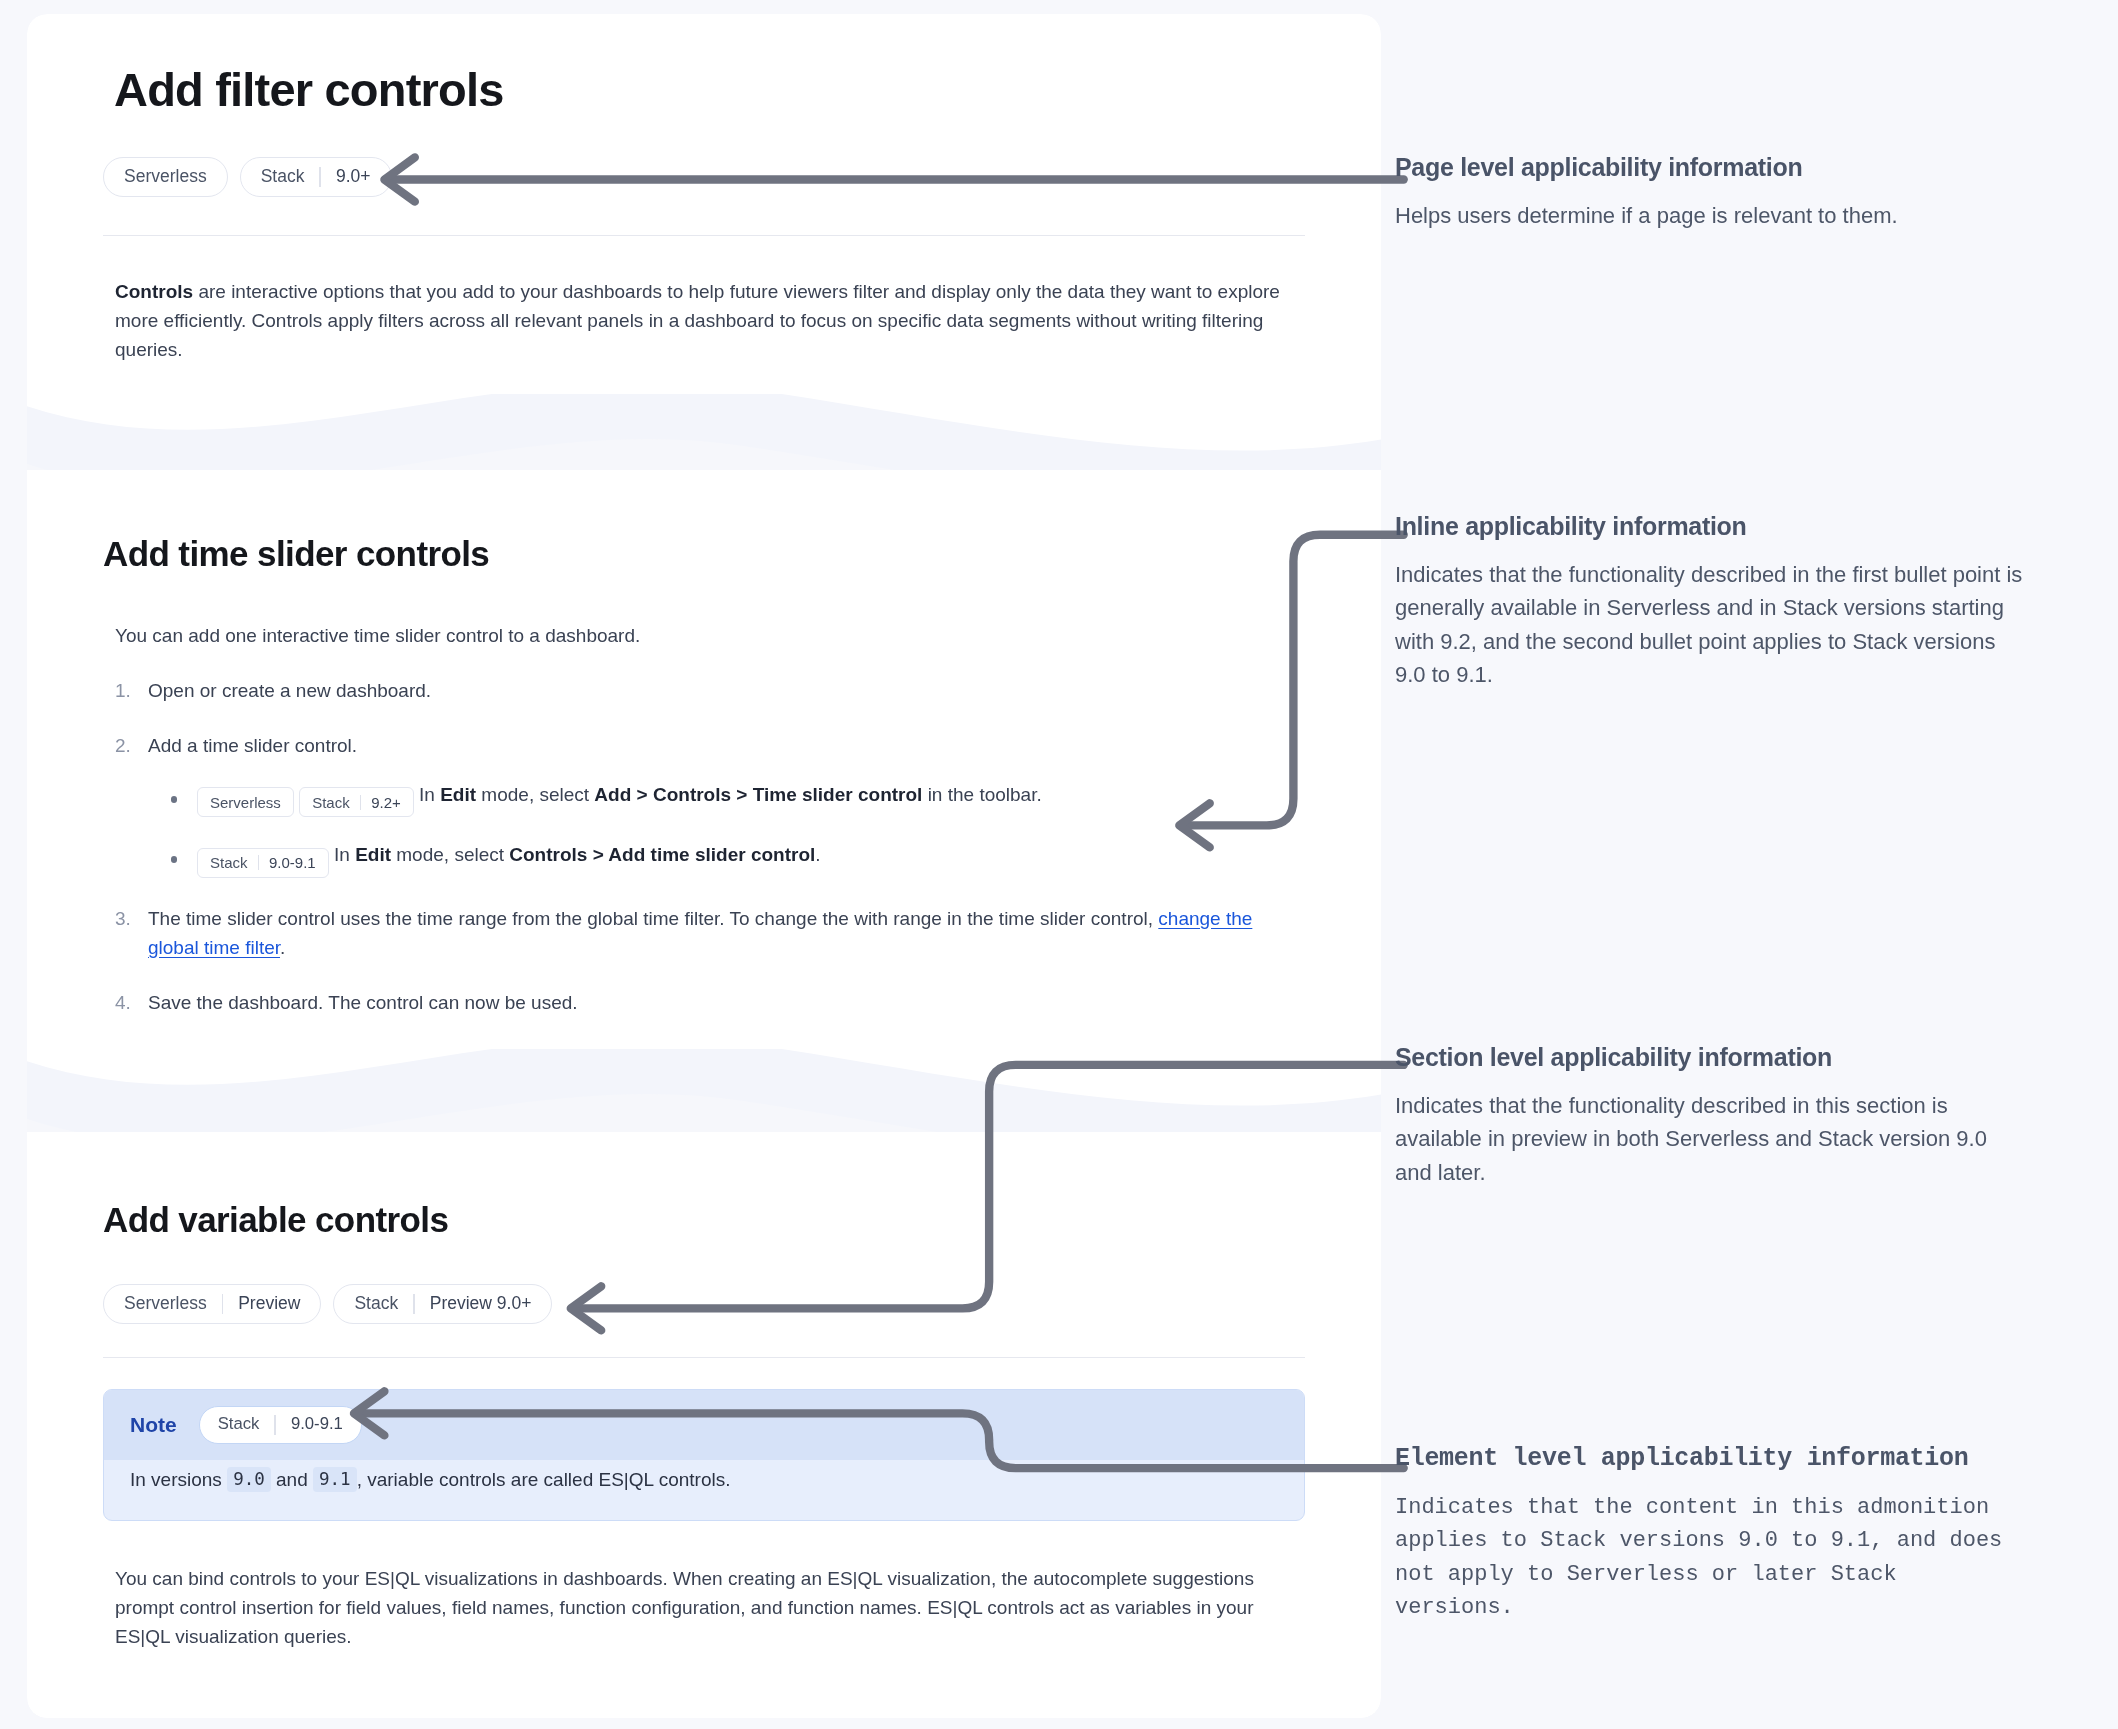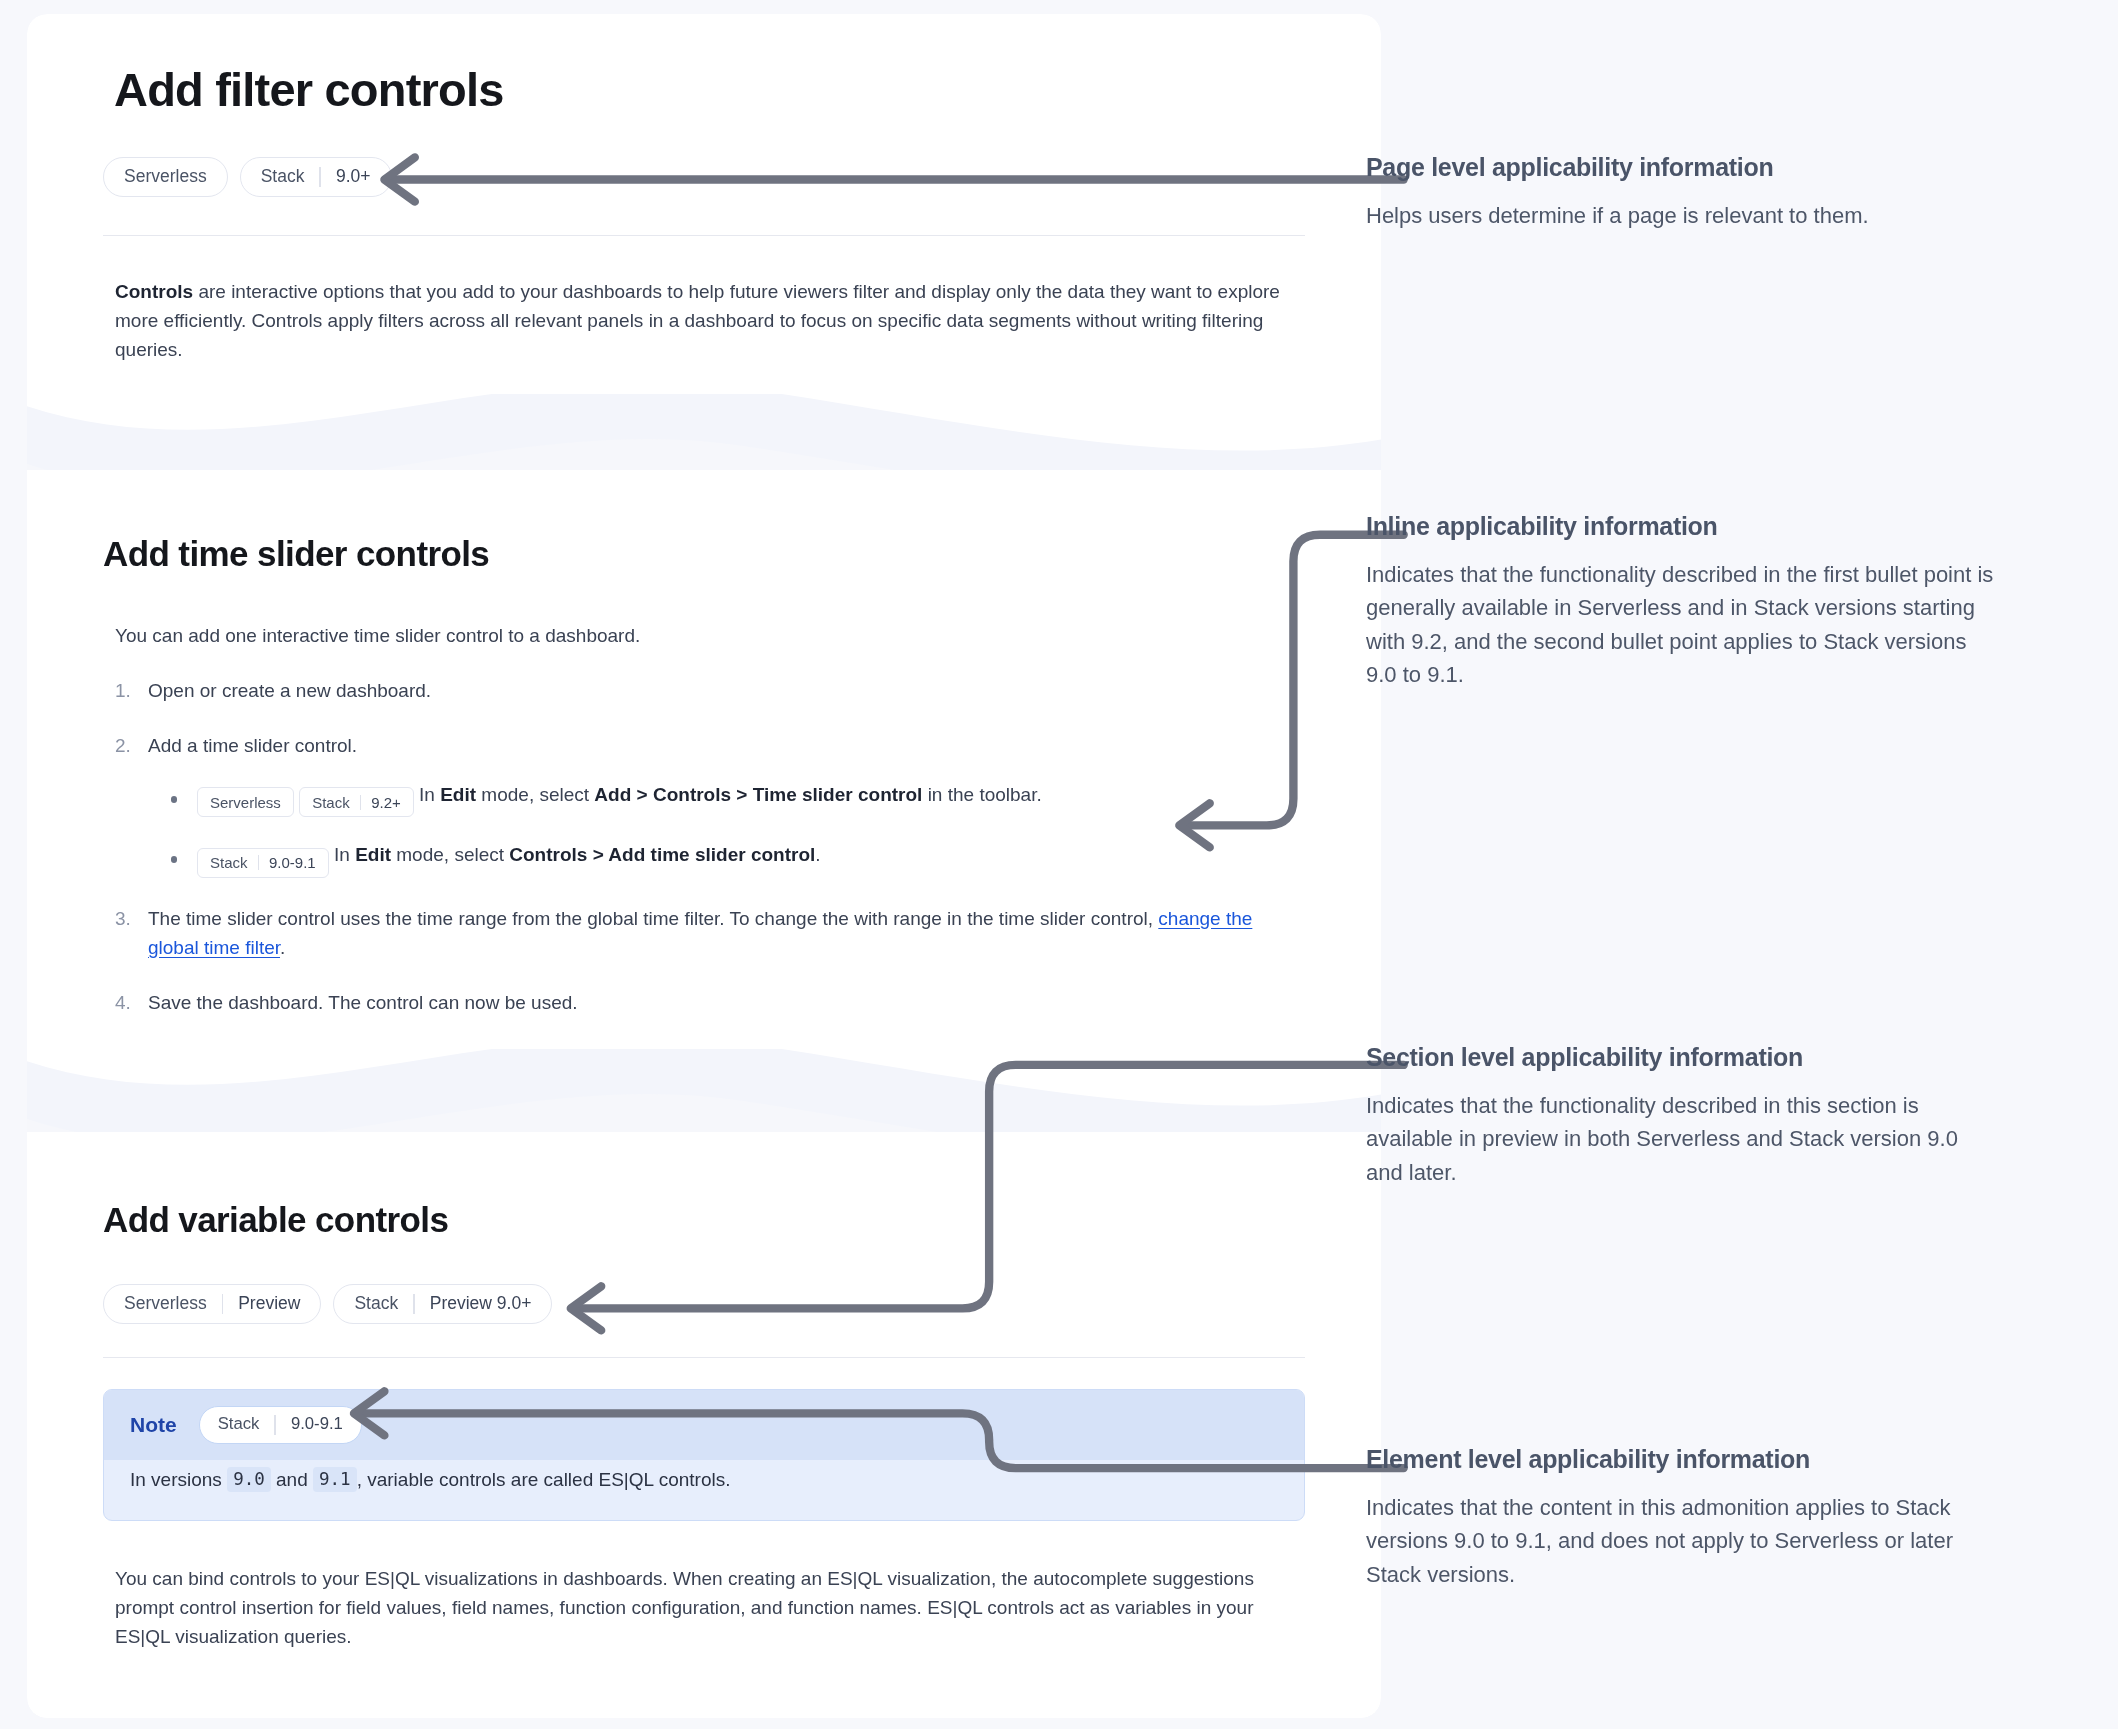--- a/index.html
+++ b/index.html
@@ -198,21 +198,21 @@
   }
   code.inline-code {
     font-family: "DejaVu Sans Mono", monospace;
     font-size: 17.5px;
     background: #d9e4f8;
     border-radius: 3.8px;
     padding: 2.3px 6px;
   }
 
   
-  .anno { position: absolute; width: 631px; left: 1366px; }
+  .anno { position: absolute; width: 631px; left: 1395px; }
   .anno-title {
     font-size: 25px;
     font-weight: 700;
     color: #4a5468;
     letter-spacing: -0.3px;
     line-height: 1.2;
     margin: 0 0 16.7px 0;
   }
   .anno-body {
     font-size: 22px;
@@ -403,17 +403,17 @@
 <div class="anno" style="top:511px;">
   <div class="anno-title">Inline applicability information</div>
   <p class="anno-body">Indicates that the functionality described in the first bullet point is generally available in Serverless and in Stack versions starting with 9.2, and the second bullet point applies to Stack versions 9.0 to 9.1.</p>
 </div>
 
 <div class="anno" style="top:1042px;">
   <div class="anno-title">Section level applicability information</div>
   <p class="anno-body">Indicates that the functionality described in this section is available in preview in both Serverless and Stack version 9.0 and later.</p>
 </div>
 
-<div class="anno" style="top:1444px;">
+<div class="anno" style="top:1444px;font-family:Liberation Mono, monospace;">
   <div class="anno-title">Element level applicability information</div>
   <p class="anno-body">Indicates that the content in this admonition applies to Stack versions 9.0 to 9.1, and does not apply to Serverless or later Stack versions.</p>
 </div>
 
 
 </body></html>

